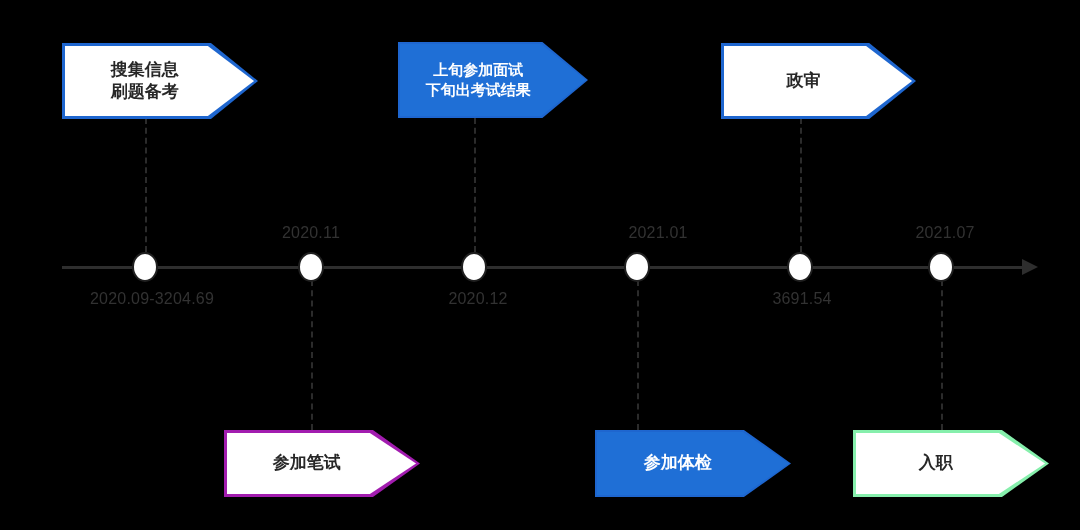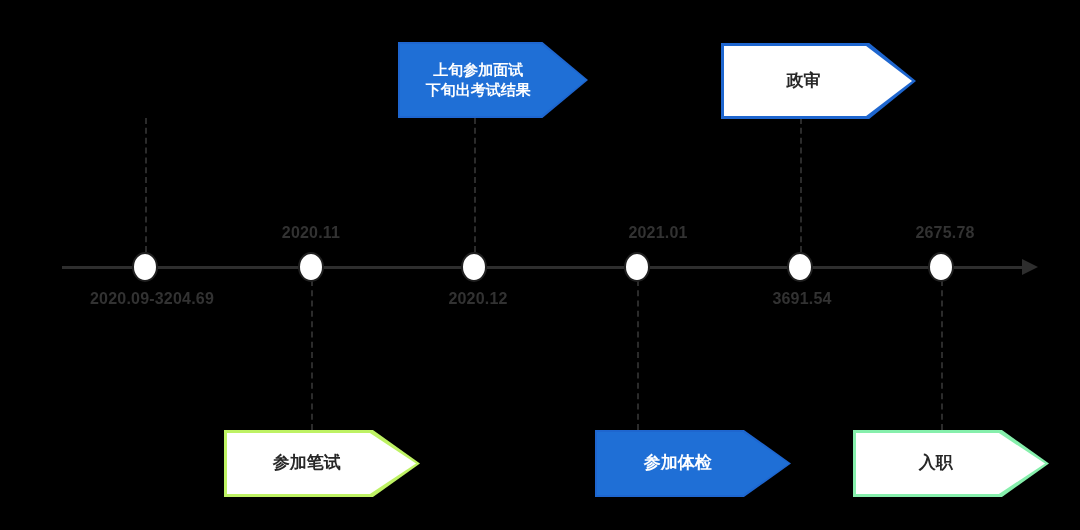--- a/index.html
+++ b/index.html
@@ -56,21 +56,21 @@
     width: 0;
     border-left: 2px dashed #2b2b2b;
     z-index: 2;
   }
 
   
   .date-label {
     position: absolute;
     color: #323232;
     font-size: 16px;
-    font-weight: bold;
+    font-weight: normal;
     white-space: nowrap;
     transform: translateX(-50%);
     letter-spacing: 0.2px;
   }
 
   
   .callout {
     position: absolute;
     display: flex;
     align-items: center;
@@ -89,21 +89,21 @@
     -webkit-clip-path: polygon(0% 0%, 76% 0%, 100% 50%, 76% 100%, 0% 100%);
     clip-path: polygon(0% 0%, 76% 0%, 100% 50%, 76% 100%, 0% 100%);
   }
   .callout.outline  { background: #1e66cf; }
   .callout.outline .inner {
     background: #ffffff;
     inset: 3px;
     -webkit-clip-path: polygon(0% 0%, 75.2% 0%, 99.5% 50%, 75.2% 100%, 0% 100%);
     clip-path: polygon(0% 0%, 75.2% 0%, 99.5% 50%, 75.2% 100%, 0% 100%);
   }
-  .callout.outline.bright { background: #bef264; }
+  .callout.outline.bright { background: #a21caf; }
   .callout.outline.navy   { background: #86efac; }
 
   .callout.filled { background: #1e66cf; }
   .callout.filled .inner { background: #1f6fd6; inset: 2px; }
 
   .callout-text {
     text-align: center;
     font-weight: bold;
     line-height: 1.32;
     padding-right: 16%;
@@ -133,22 +133,28 @@
   <div class="dot" style="left:474px; top:267px;"></div>
   <div class="dot" style="left:637px; top:267px;"></div>
   <div class="dot" style="left:800px; top:267px;"></div>
   <div class="dot" style="left:941px; top:267px;"></div>
 
   <div class="date-label" style="left:152px; top:290px;">2020.09-3204.69</div>
   <div class="date-label" style="left:311px; top:224px;">2020.11</div>
   <div class="date-label" style="left:478px; top:290px;">2020.12</div>
   <div class="date-label" style="left:658px; top:224px;">2021.01</div>
   <div class="date-label" style="left:802px; top:290px;">3691.54</div>
-  <div class="date-label" style="left:945px; top:224px;">2675.78</div>
+  <div class="date-label" style="left:945px; top:224px;">2021.07</div>
 
+  <div class="callout outline" style="left:62px; top:43px; width:196px; height:76px;">
+    <div class="inner">
+      <div class="callout-text">搜集信息
+刷题备考</div>
+    </div>
+  </div>
 
   <div class="callout filled small-text" style="left:398px; top:42px; width:190px; height:76px;">
     <div class="inner">
       <div class="callout-text">上旬参加面试
 下旬出考试结果</div>
     </div>
   </div>
 
   <div class="callout outline" style="left:721px; top:43px; width:195px; height:76px;">
     <div class="inner">

